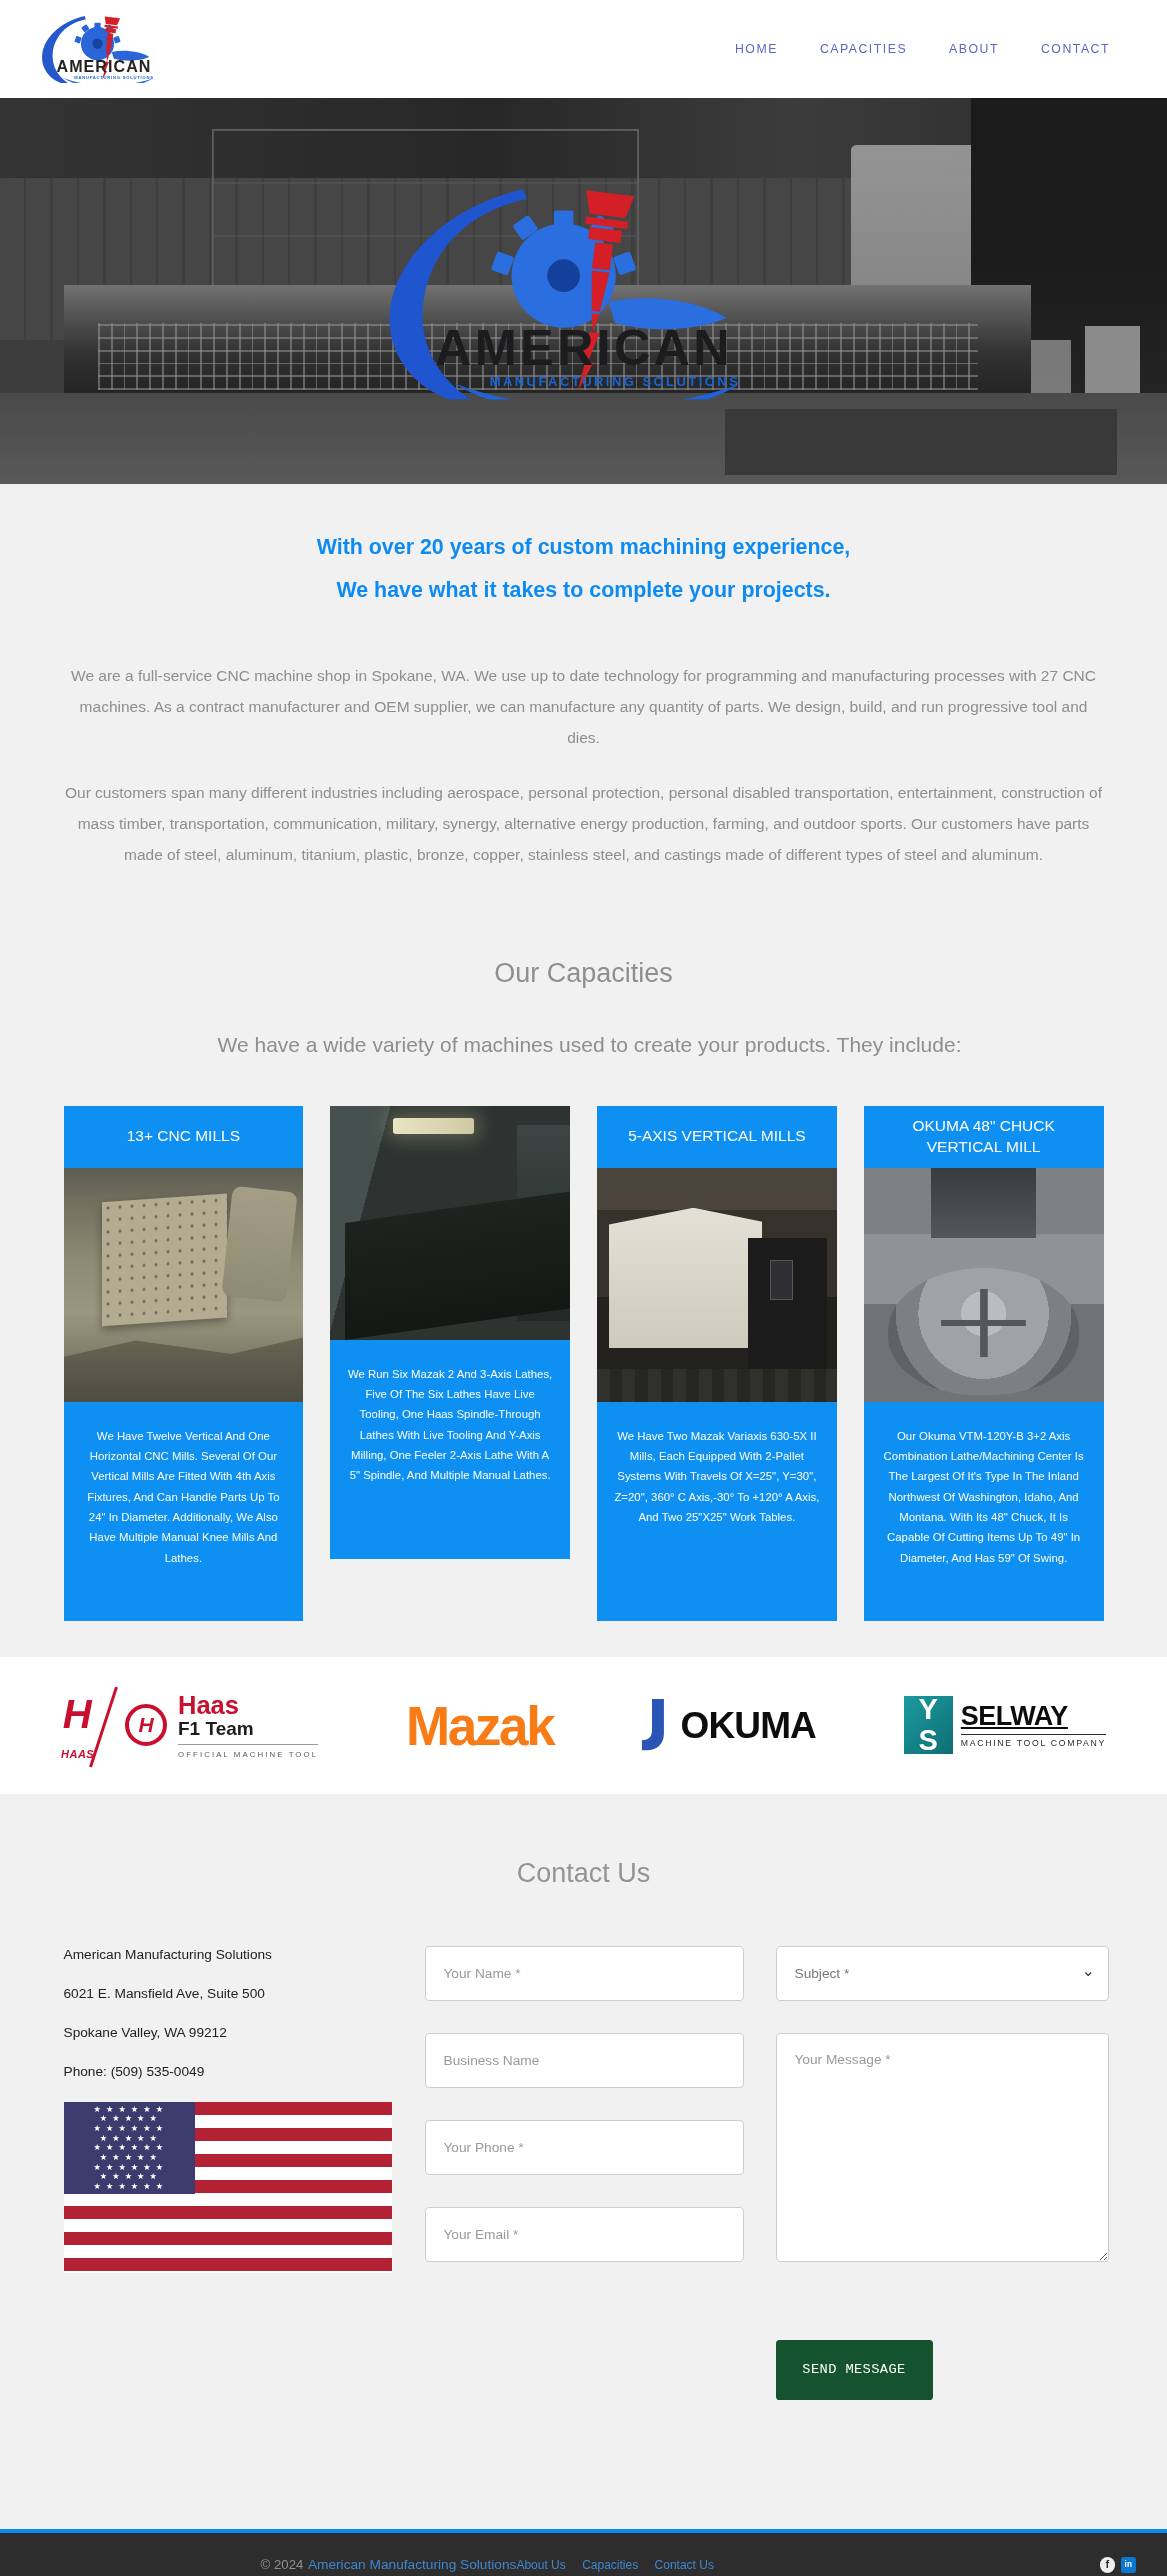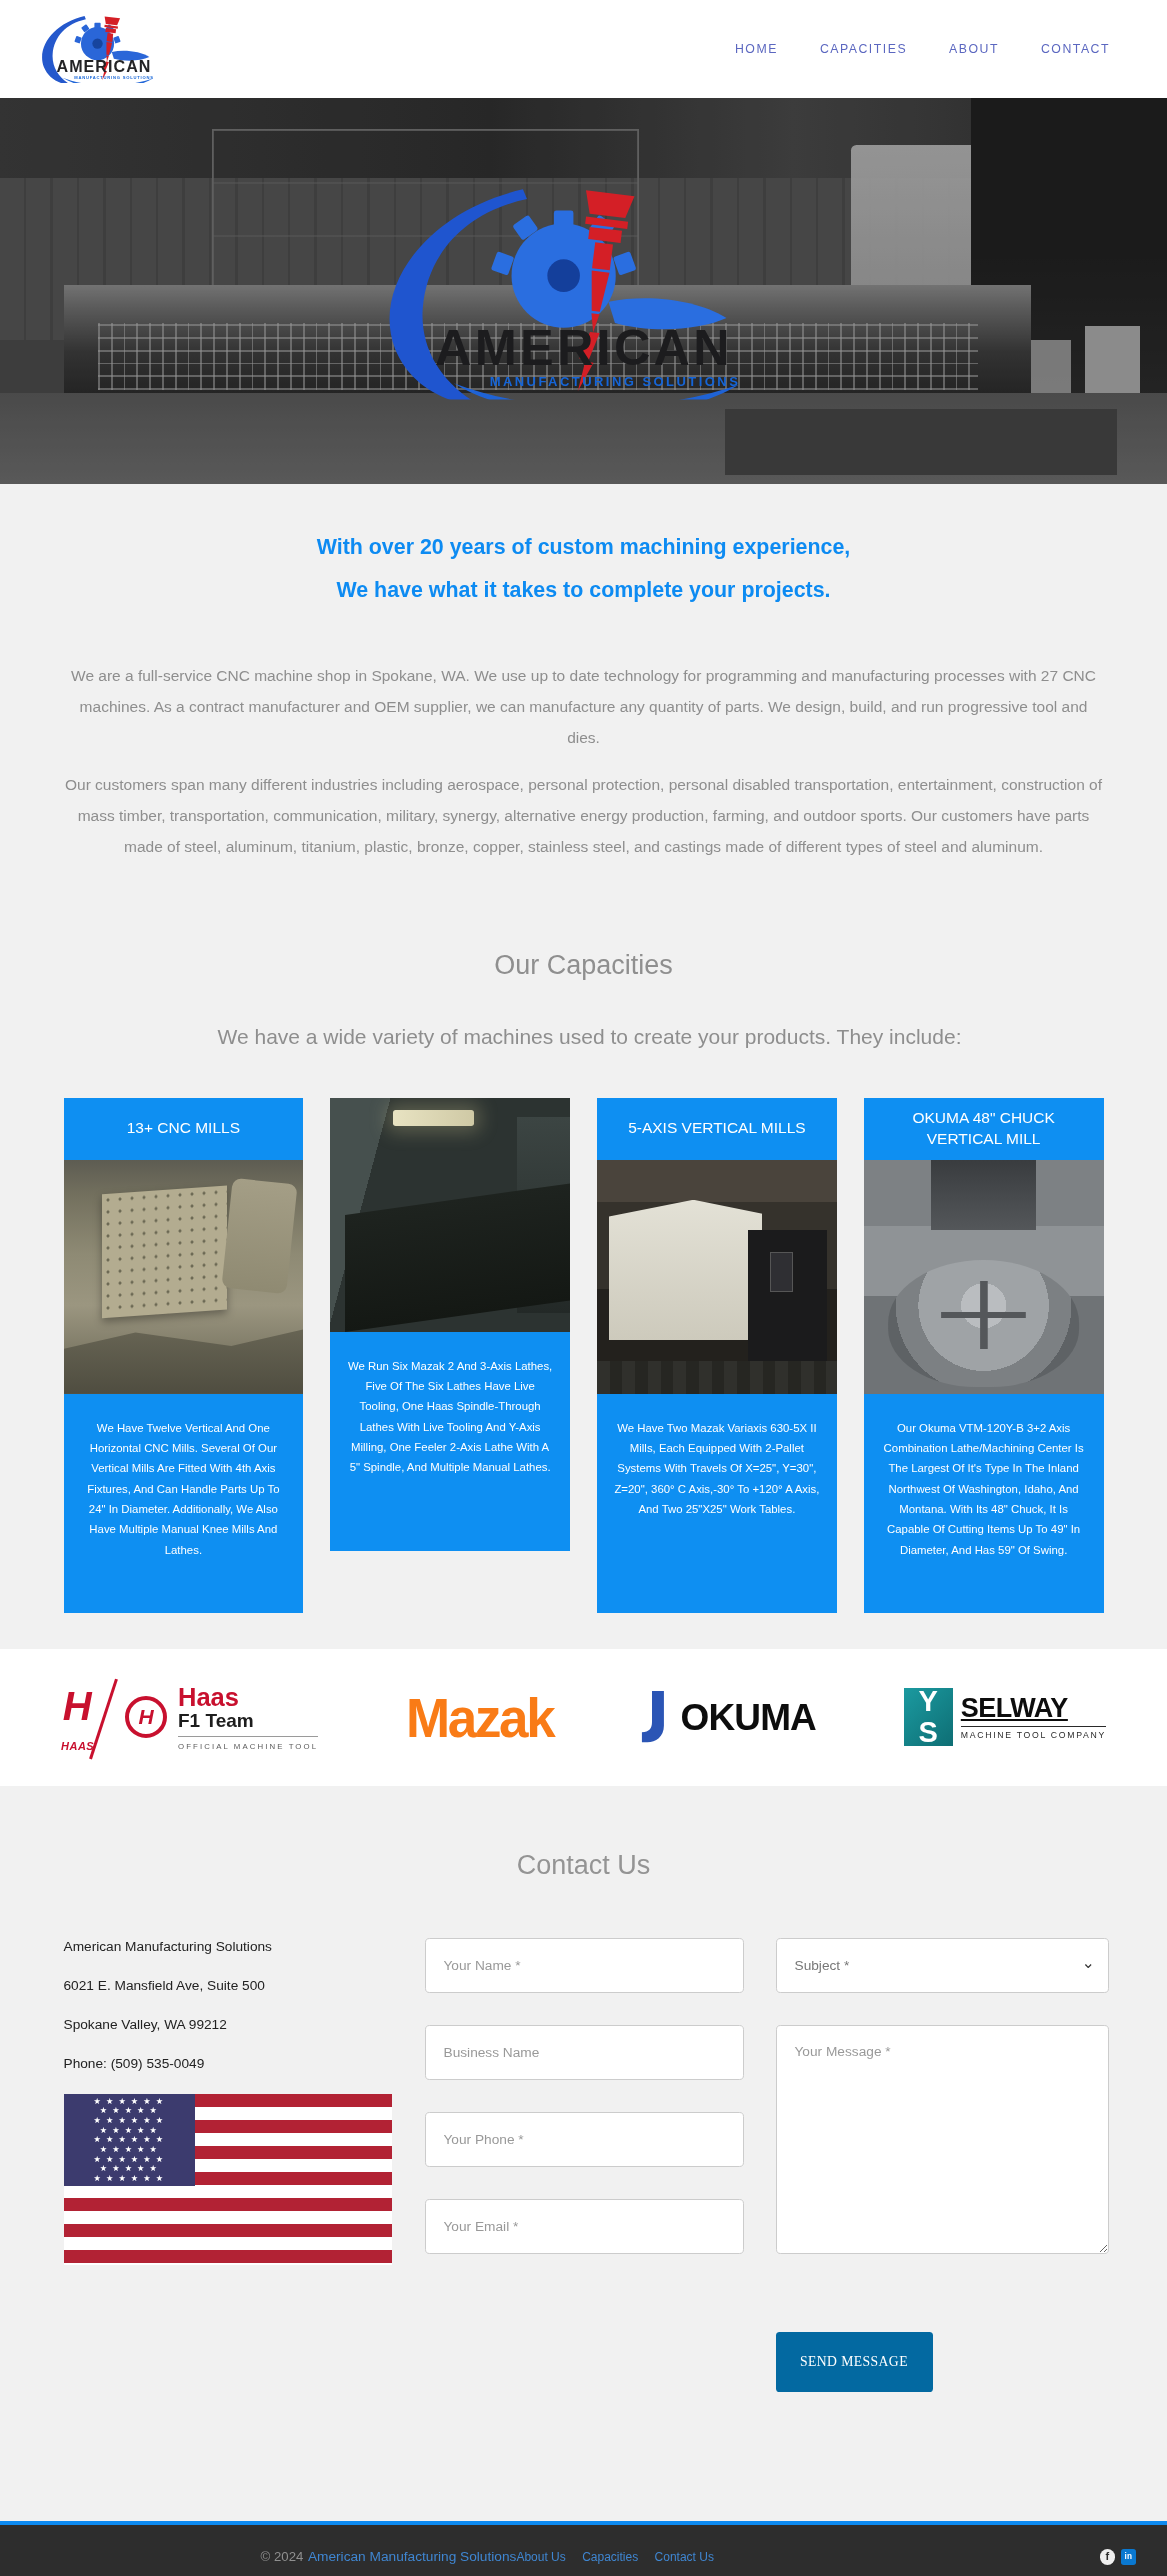--- a/index.html
+++ b/index.html
@@ -46,21 +46,21 @@
                background:linear-gradient(180deg,#5a5a5a,#6d6d6d); }
   .ph-table  { right:50px; bottom:9px; width:392px; height:66px; background:#454545; }
   .hero .shade { inset:0; background:rgba(18,18,18,.22); width:100%; height:100%; }
   .hero-logo { position:absolute; left:50%; top:50%; transform:translate(-50%,-50%); z-index:3; }
 
   
   .intro { text-align:center; padding-top:53px; }
   .intro h2 { color:#0d8bf2; font-size:21.4px; font-weight:bold; margin:0 0 22px; line-height:1; }
   .intro p  { color:#8e8e8e; font-size:15.5px; line-height:2; width:1040px; margin:0 auto; }
   .intro .p1 { margin-top:58px; }
-  .intro .p2 { margin-top:16px; }
+  .intro .p2 { margin-top:24px; }
 
   
   .capacities { padding-top:88px; text-align:center; }
   .capacities h2 { color:#8f8f8f; font-size:27px; font-weight:400; margin:0; line-height:1.15; }
   .capacities .sub { margin-top:44px; color:#8e8e8e; font-size:21px;padding-left:12px; }
   .cards { width:1040px; margin:49px auto 0; display:grid;
            grid-template-columns:repeat(4,1fr); gap:27px; padding-bottom:36px; }
   .card { display:flex; flex-direction:column; }
   .card-header { background:#0e8ff2; color:#fff; height:62px; display:flex; align-items:center;
                  justify-content:center; font-size:15.5px; line-height:1.35; padding:0 9px; }
@@ -159,22 +159,22 @@
   .select-wrap { position:relative; grid-column:2; grid-row:1; }
   .select-wrap select { appearance:none; -webkit-appearance:none; color:#777; }
   .chev { position:absolute; right:13.7px; top:46%; transform:translateY(-50%); color:#333;
           font-size:15.5px; pointer-events:none; line-height:1; }
   .fld-name { grid-column:1; grid-row:1; }
   .fld-business { grid-column:1; grid-row:2; }
   .fld-phone { grid-column:1; grid-row:3; }
   .fld-email { grid-column:1; grid-row:4; }
   .form textarea { grid-column:2; grid-row:2 / span 3; height:100%; padding:18px; resize:both; }
   .btn-row { grid-column:2; grid-row:5; margin-top:46px; }
-  .send-btn { width:157px; height:60px; background:#0369a1; border:none; border-radius:3.6px;
-              color:#fff; font-size:13.7px; letter-spacing:0.4px; font-family:Liberation Serif, serif; cursor:pointer; }
+  .send-btn { width:157px; height:60px; background:#14532d; border:none; border-radius:3.6px;
+              color:#fff; font-size:13.7px; letter-spacing:0.4px; font-family:Liberation Mono, monospace; cursor:pointer; }
 
   
   .footer { background:#2d2d2d; border-top:4.6px solid #0d8af0; height:68px; display:flex; align-items:center; }
   .footer-inner { width:1105px; margin:0 auto; display:flex; align-items:center;text-align:right; }
   .f-copy { flex:1.15; font-size:13.2px; color:#8f8f8f; }
   .f-copy a { color:#3f86d2; font-size:13.7px; margin-left:4.6px; }
   .f-links { display:flex; gap:16.4px; }
   .f-links a { color:#3f86d2; font-size:12px; }
   .f-social { flex:1; display:flex; justify-content:flex-end; align-items:center; gap:5.5px; }
   .icon-fb { width:15.5px; height:15.5px; border-radius:50%; background:#efefef; color:#2d2d2d;

